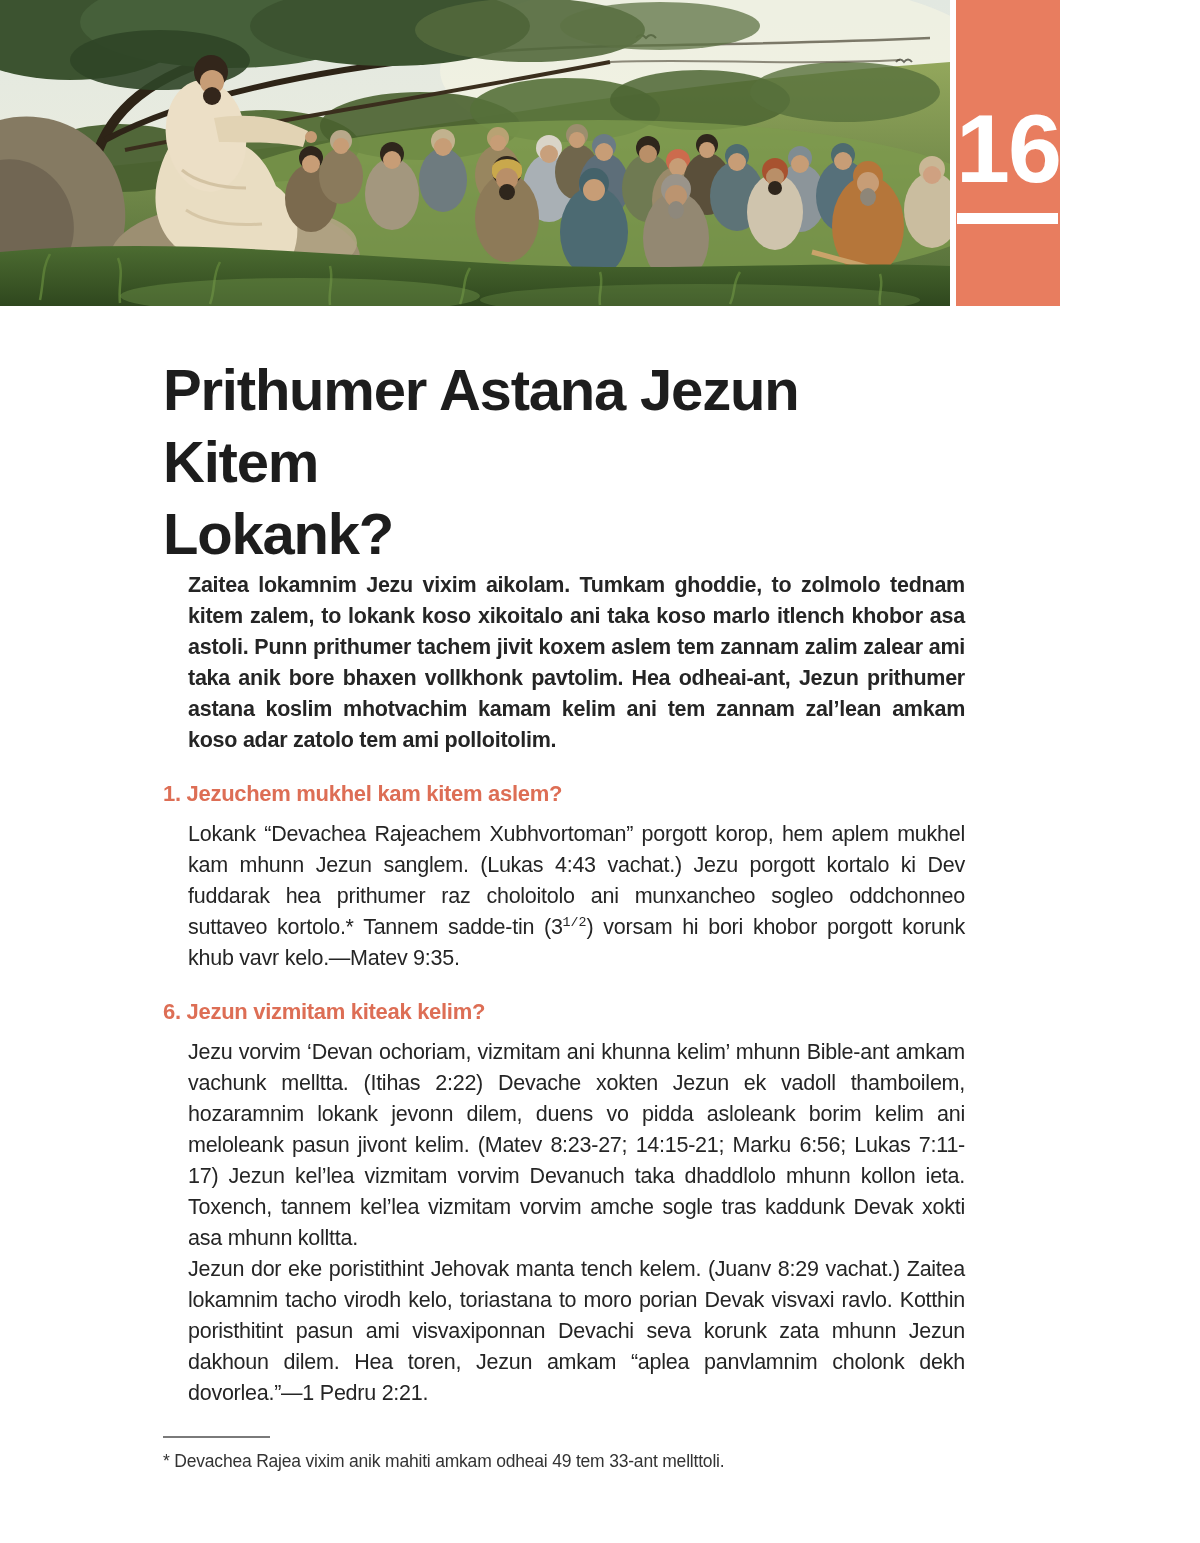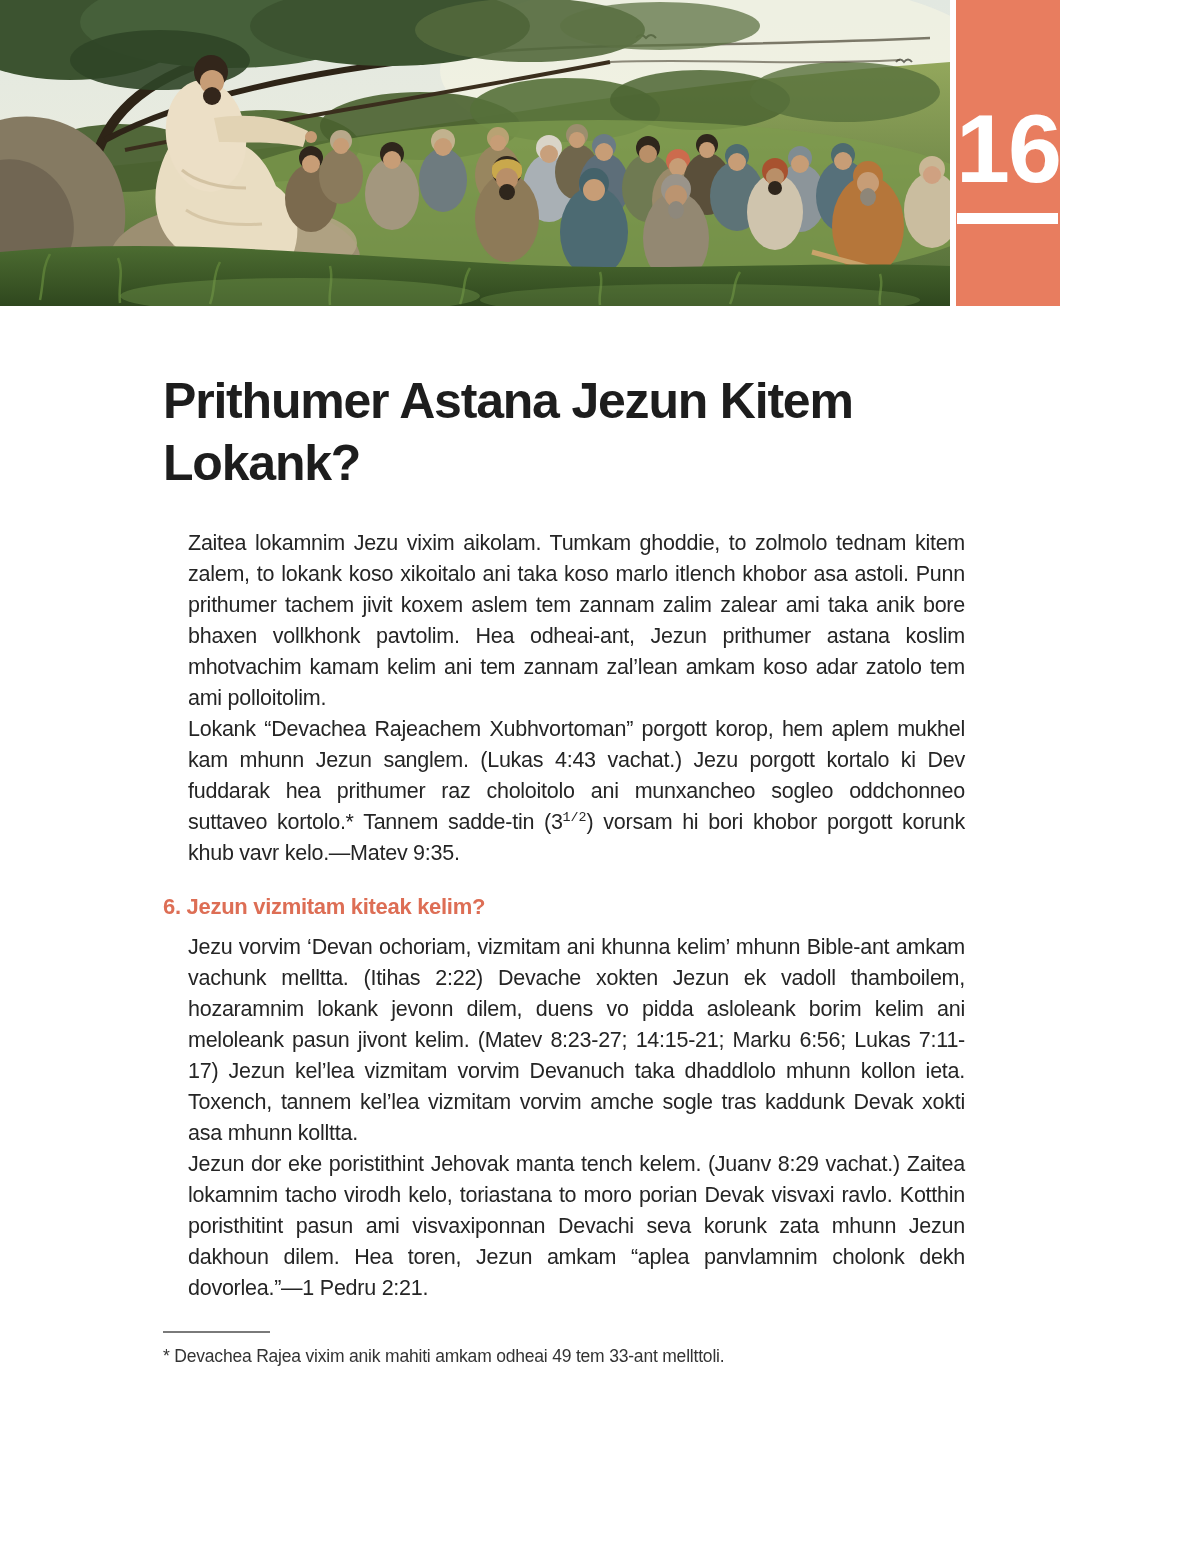--- a/index.html
+++ b/index.html
@@ -24,32 +24,32 @@
     flex:1;height:306px;background:var(--accent);
     display:flex;flex-direction:column;align-items:center;justify-content:center;
   }
   .chapter-number{
     color:#ffffff;font-size:97px;font-weight:700;line-height:1;
     letter-spacing:-2px;margin-top:18px;
   }
   .chapter-underline{width:101px;height:11px;background:#ffffff;margin-top:16px;}
   .content{margin-left:163px;width:802px;}
   .page-title{
-    margin-top:64px;
-    font-size:50px;font-weight:700;line-height:1.24;
+    margin-top:48px;
+    font-size:58px;font-weight:700;line-height:1.24;
     letter-spacing:-1.2px;color:var(--ink);
   }
   .para{
     margin-left:25px;
     font-size:21.5px;line-height:31px;
     text-align:justify;
     letter-spacing:-0.25px;
     color:var(--body-ink);
   }
-  .intro{margin-top:34px;}
+  .intro{font-weight:bold;}
   .q-heading{
     margin-top:25px;margin-bottom:12px;
     font-size:22px;font-weight:700;
     letter-spacing:-0.3px;
     color:var(--heading);
   }
   .b{font-weight:400;}
   sup{font-size:0.62em;line-height:0;vertical-align:super;letter-spacing:0;font-family:Liberation Mono, monospace;}
   .footnote-rule{width:107px;height:2px;background:#7a7a7a;margin-top:27px;}
   .footnote-text{
@@ -256,20 +256,21 @@
     <div class="chapter-number">16</div>
     <div class="chapter-underline"></div>
   </div>
 </div>
 
 <div class="content">
   <h1 class="page-title"><span>Prithumer Astana Jezun Kitem</span><br><span>Lokank?</span></h1>
 
   <p class="para intro"><span>Zaitea lokamnim Jezu vixim aikolam. Tumkam ghoddie, to zolmolo tednam kitem zalem, to lokank koso xikoitalo ani taka koso marlo itlench khobor asa astoli. Punn prithumer tachem jivit koxem aslem tem zannam zalim zalear ami taka anik bore bhaxen vollkhonk pavtolim. Hea odheai-ant, Jezun prithumer astana koslim mhotvachim kamam kelim ani tem zannam zal’lean amkam koso adar zatolo tem ami polloitolim.</span></p>
 
+  <h2 class="q-heading">1. Jezuchem mukhel kam kitem aslem?</h2>
   <p class="para"><span>Lokank </span><span class="b">“Devachea Rajeachem Xubhvortoman”</span><span> porgott korop, hem aplem mukhel kam mhunn Jezun sanglem. (Lukas 4:43 vachat.) Jezu porgott kortalo ki Dev fuddarak hea prithumer raz choloitolo ani munxancheo sogleo oddchonneo suttaveo kortolo.* Tannem sadde-tin (3</span><sup>1/2</sup><span>) vorsam hi bori khobor porgott korunk khub vavr kelo.—Matev 9:35.</span></p>
 
   <h2 class="q-heading">6. Jezun vizmitam kiteak kelim?</h2>
   <p class="para"><span>Jezu vorvim </span><span class="b">‘Devan ochoriam, vizmitam ani khunna kelim’</span><span> mhunn Bible-ant amkam vachunk melltta. (Itihas 2:22) Devache xokten Jezun ek vadoll thamboilem, hozaramnim lokank jevonn dilem, duens vo pidda asloleank borim kelim ani meloleank pasun jivont kelim. (Matev 8:23-27; 14:15-21; Marku 6:56; Lukas 7:11-17) Jezun kel’lea vizmitam vorvim Devanuch taka dhaddlolo mhunn kollon ieta. Toxench, tannem kel’lea vizmitam vorvim amche sogle tras kaddunk Devak xokti asa mhunn kolltta.</span></p>
 
   <p class="para"><span>Jezun dor eke poristithint Jehovak manta tench kelem. (Juanv 8:29 vachat.) Zaitea lokamnim tacho virodh kelo, toriastana to moro porian Devak visvaxi ravlo. Kotthin poristhitint pasun ami visvaxiponnan Devachi seva korunk zata mhunn Jezun dakhoun dilem. Hea toren, Jezun amkam </span><span class="b">“aplea panvlamnim cholonk dekh dovorlea.”</span><span>—1 Pedru 2:21.</span></p>
 
   <div class="footnote-rule"></div>
   <p class="footnote-text">* Devachea Rajea vixim anik mahiti amkam odheai 49 tem 33-ant mellttoli.</p>
 </div>

